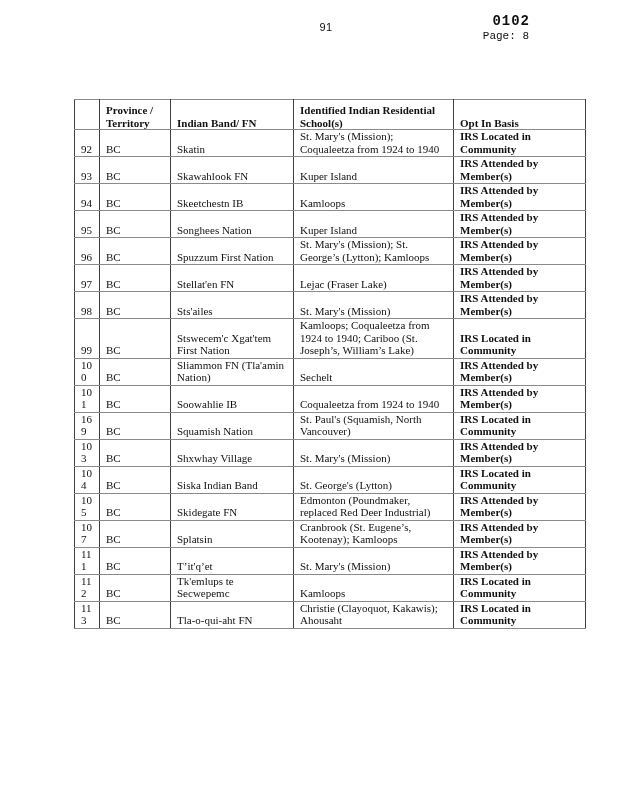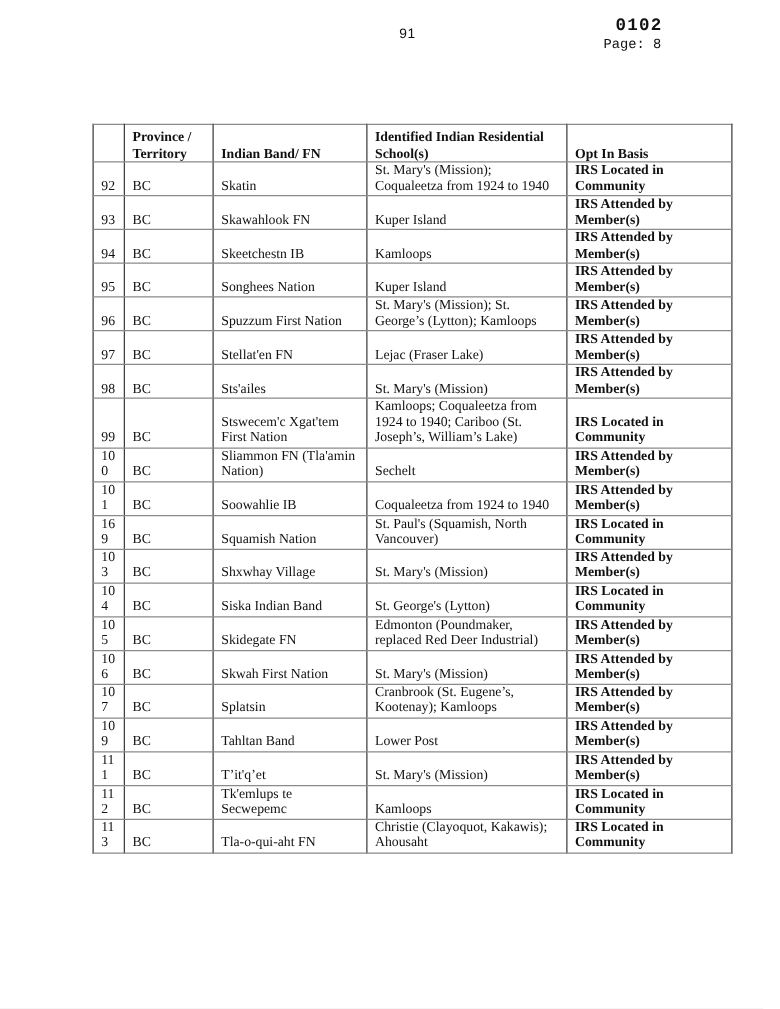--- a/index.html
+++ b/index.html
@@ -199,41 +199,27 @@
           <td class="col-basis">IRS Located in Community</td>
         </tr>
         <tr>
           <td class="col-num">105</td>
           <td class="col-province">BC</td>
           <td class="col-band">Skidegate FN</td>
           <td class="col-schools">Edmonton (Poundmaker, replaced Red Deer Industrial)</td>
           <td class="col-basis">IRS Attended by Member(s)</td>
         </tr>
         <tr>
-          <td class="col-num">106</td>
-          <td class="col-province">BC</td>
-          <td class="col-band">Skwah First Nation</td>
-          <td class="col-schools">St. Mary's (Mission)</td>
-          <td class="col-basis">IRS Attended by Member(s)</td>
-        </tr>
-        <tr>
           <td class="col-num">107</td>
           <td class="col-province">BC</td>
           <td class="col-band">Splatsin</td>
           <td class="col-schools">Cranbrook (St. Eugene’s, Kootenay); Kamloops</td>
           <td class="col-basis">IRS Attended by Member(s)</td>
         </tr>
         <tr>
-          <td class="col-num">109</td>
-          <td class="col-province">BC</td>
-          <td class="col-band">Tahltan Band</td>
-          <td class="col-schools">Lower Post</td>
-          <td class="col-basis">IRS Attended by Member(s)</td>
-        </tr>
-        <tr>
           <td class="col-num">111</td>
           <td class="col-province">BC</td>
           <td class="col-band">T’it'q’et</td>
           <td class="col-schools">St. Mary's (Mission)</td>
           <td class="col-basis">IRS Attended by Member(s)</td>
         </tr>
         <tr>
           <td class="col-num">112</td>
           <td class="col-province">BC</td>
           <td class="col-band">Tk'emlups te Secwepemc</td>

